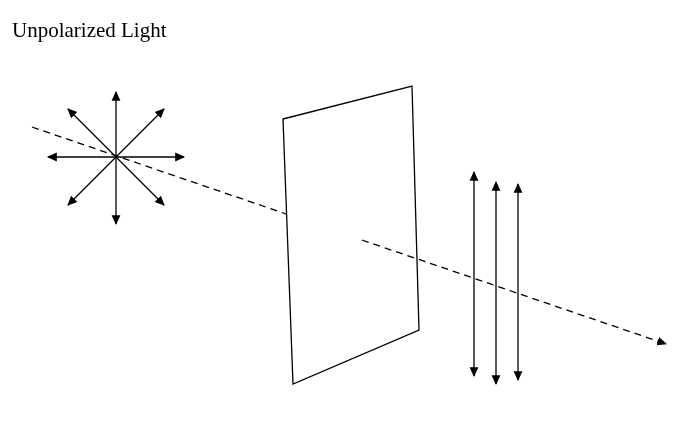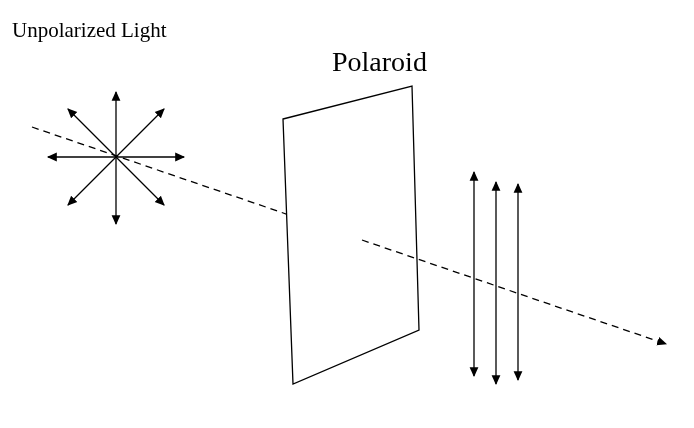--- a/index.html
+++ b/index.html
@@ -51,16 +51,15 @@
 
     <g>
       <line class="ink" x1="474" y1="172" x2="474" y2="376" marker-start="url(#ah-start)" marker-end="url(#ah-end)"></line>
       <line class="ink" x1="496" y1="182" x2="496" y2="384" marker-start="url(#ah-start)" marker-end="url(#ah-end)"></line>
       <line class="ink" x1="518" y1="184" x2="518" y2="380" marker-start="url(#ah-start)" marker-end="url(#ah-end)"></line>
     </g>
   </svg>
 
   <div class="label label-unpolarized">Unpolarized Light</div>
 
-  <div class="label label-polaroid">Polaroid</div>
 
 
 </div>
 
 </body></html>

